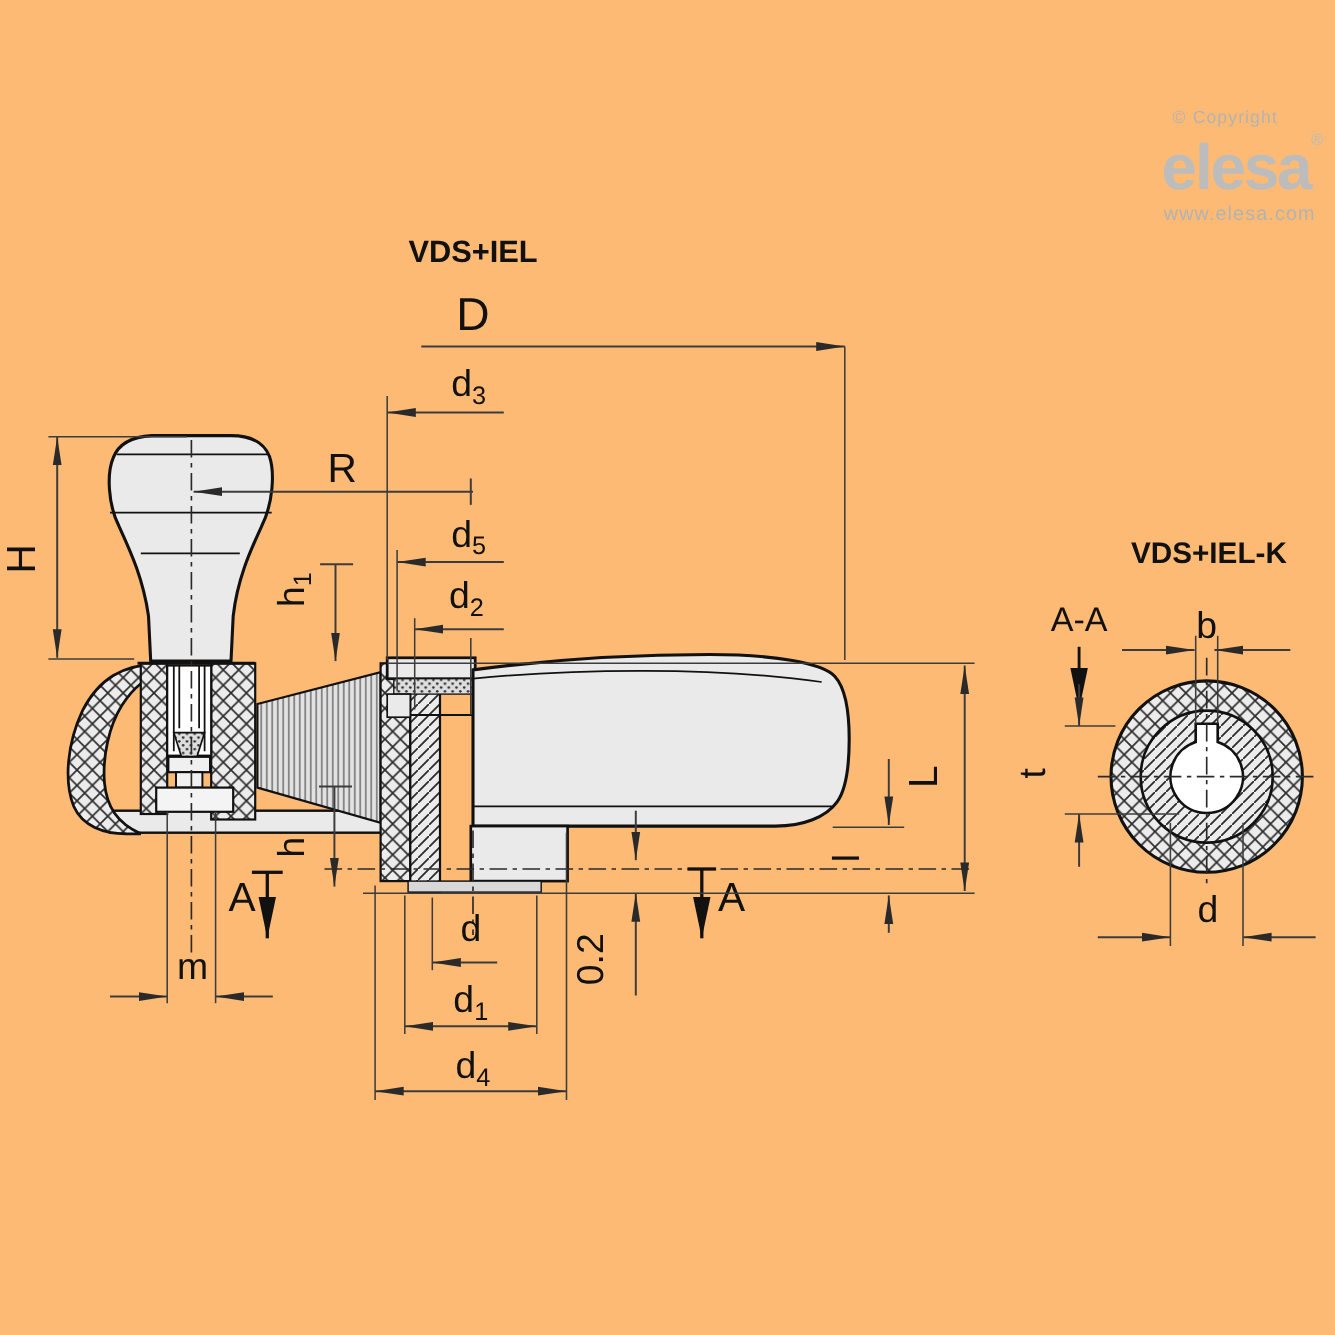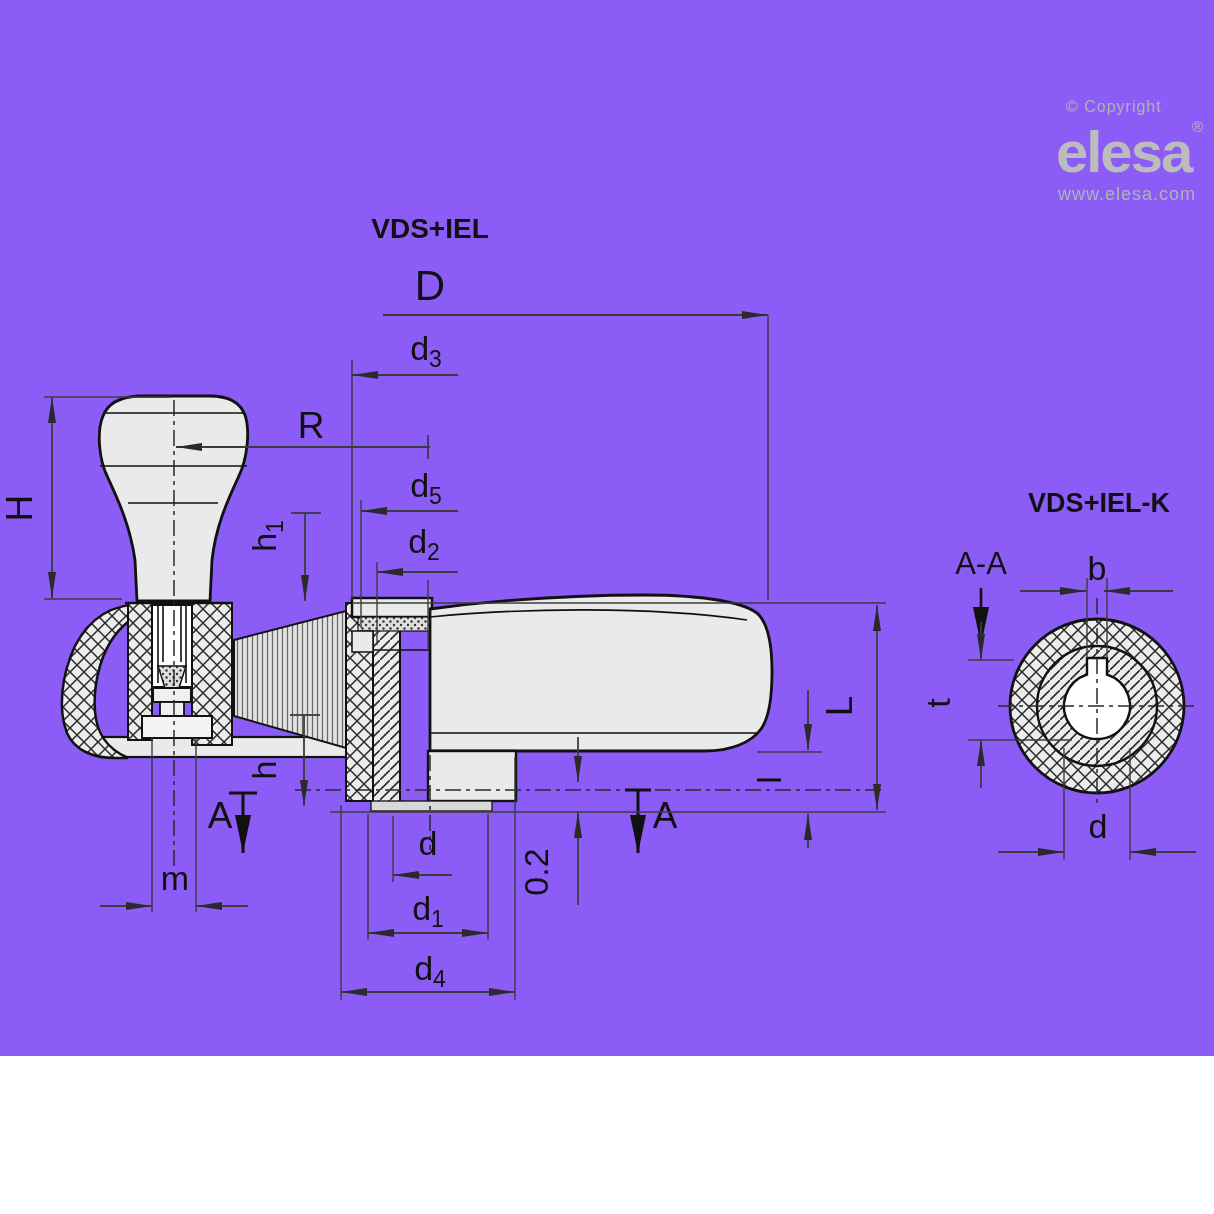--- a/index.html
+++ b/index.html
@@ -1,16 +1,16 @@
 <!DOCTYPE html>
 <html><head>
 <meta charset="utf-8">
 <style>
   html,body{margin:0;padding:0;background:#ffffff;}
-  #page{position:relative;width:1214px;height:1056px;background:#8b5cf6;overflow:hidden;
+  #page{position:relative;width:1214px;height:1214px;background:#fdba74;overflow:hidden;
         font-family:"Liberation Sans", sans-serif;text-decoration:underline;}
   svg text{font-family:"Liberation Sans", sans-serif;fill:#111;}
   .ttl{font-weight:bold;font-size:28px;}
   .dim{font-size:34px;}
   .big{font-size:42px;}
   .sub{font-size:23px;}
   .logo-co{font-size:16px;fill:#b3b3b3;letter-spacing:1px;}
   .logo-main{font-size:58px;font-weight:bold;fill:#bcbcbc;letter-spacing:-2px;}
   .logo-reg{font-size:15px;fill:#bcbcbc;}
   .logo-web{font-size:18px;fill:#b3b3b3;letter-spacing:1px;}

